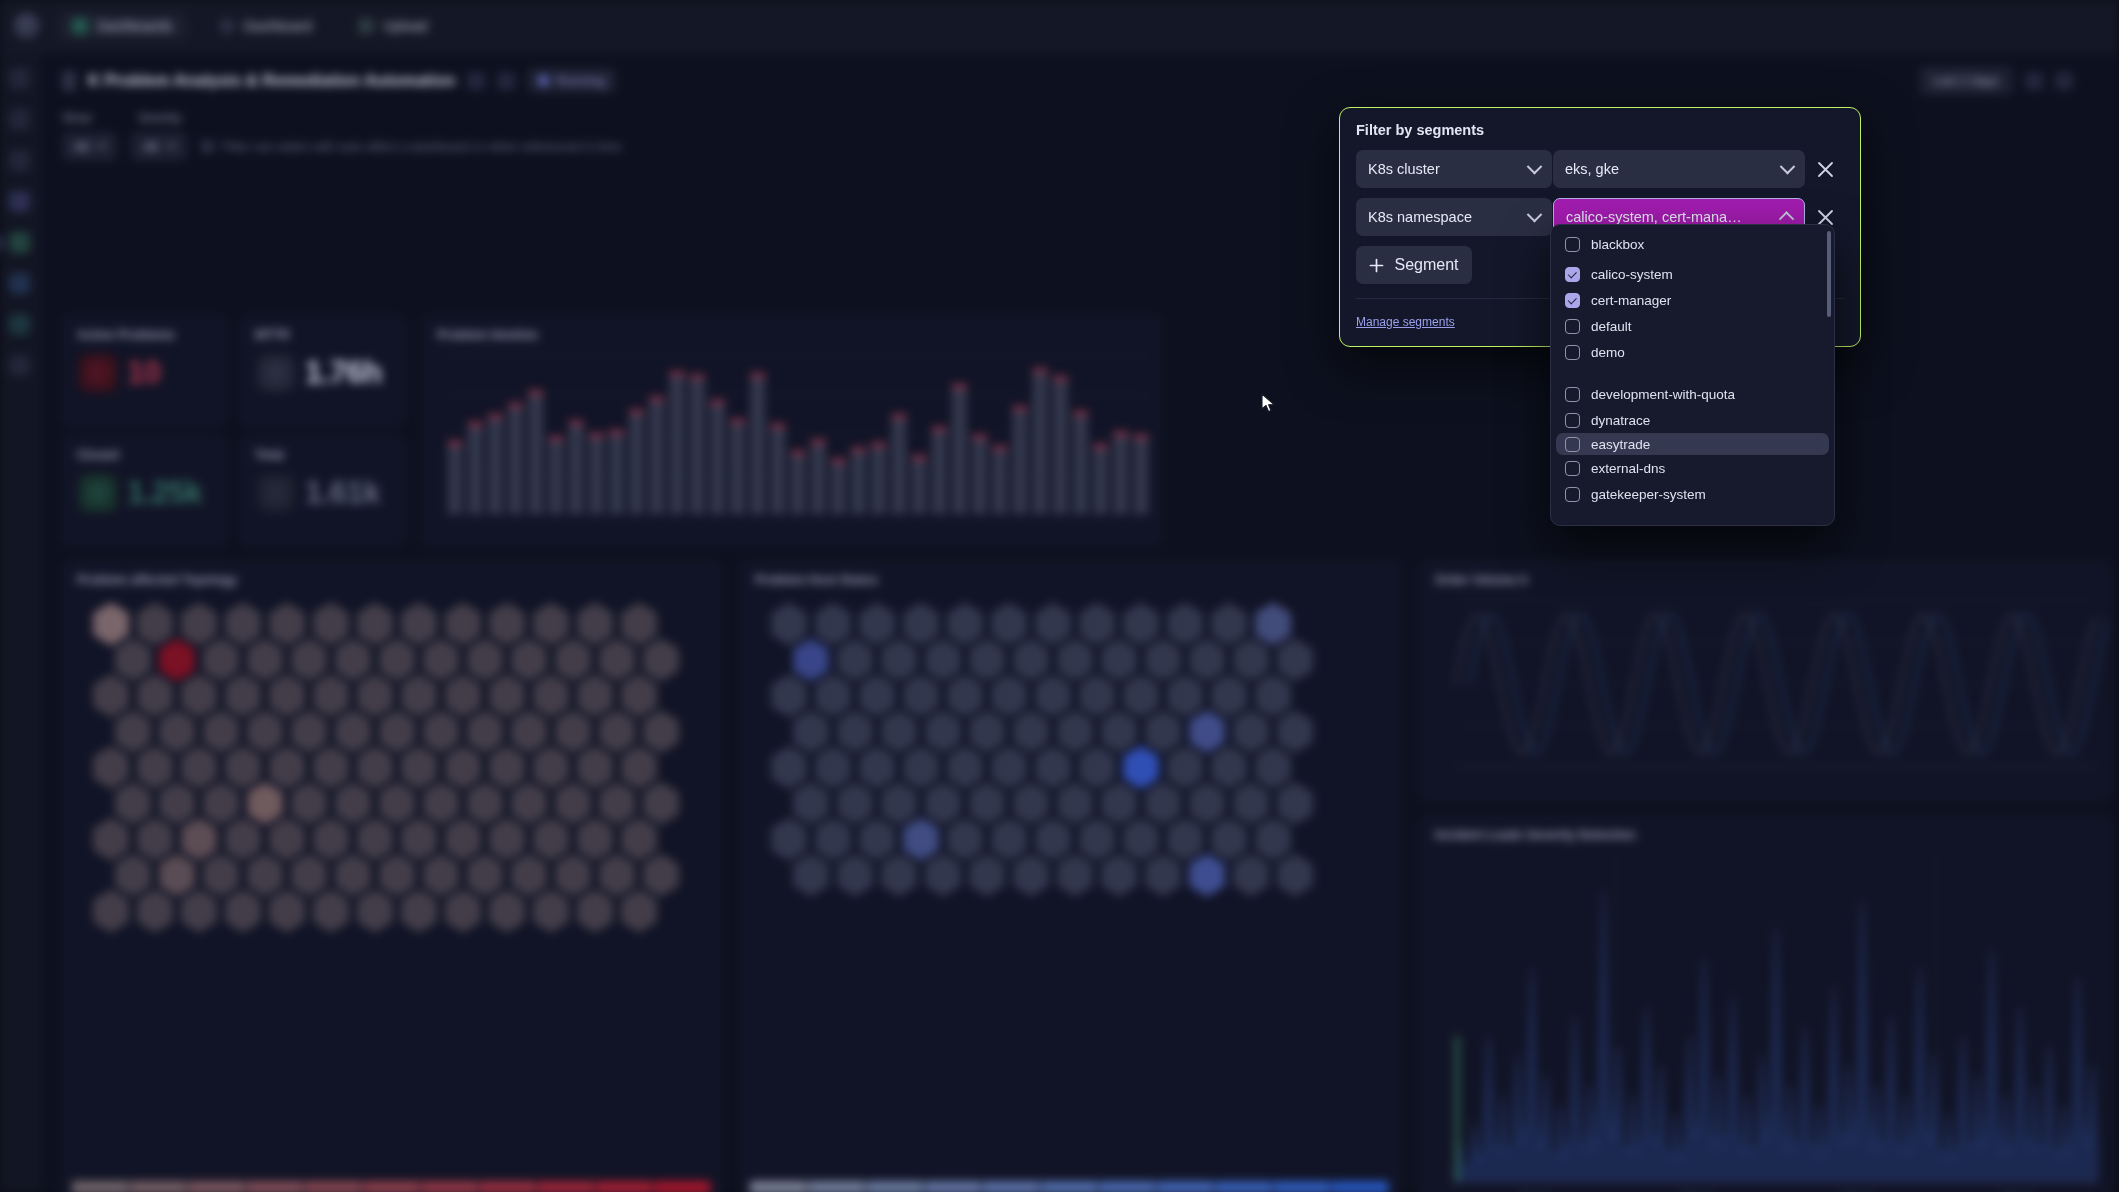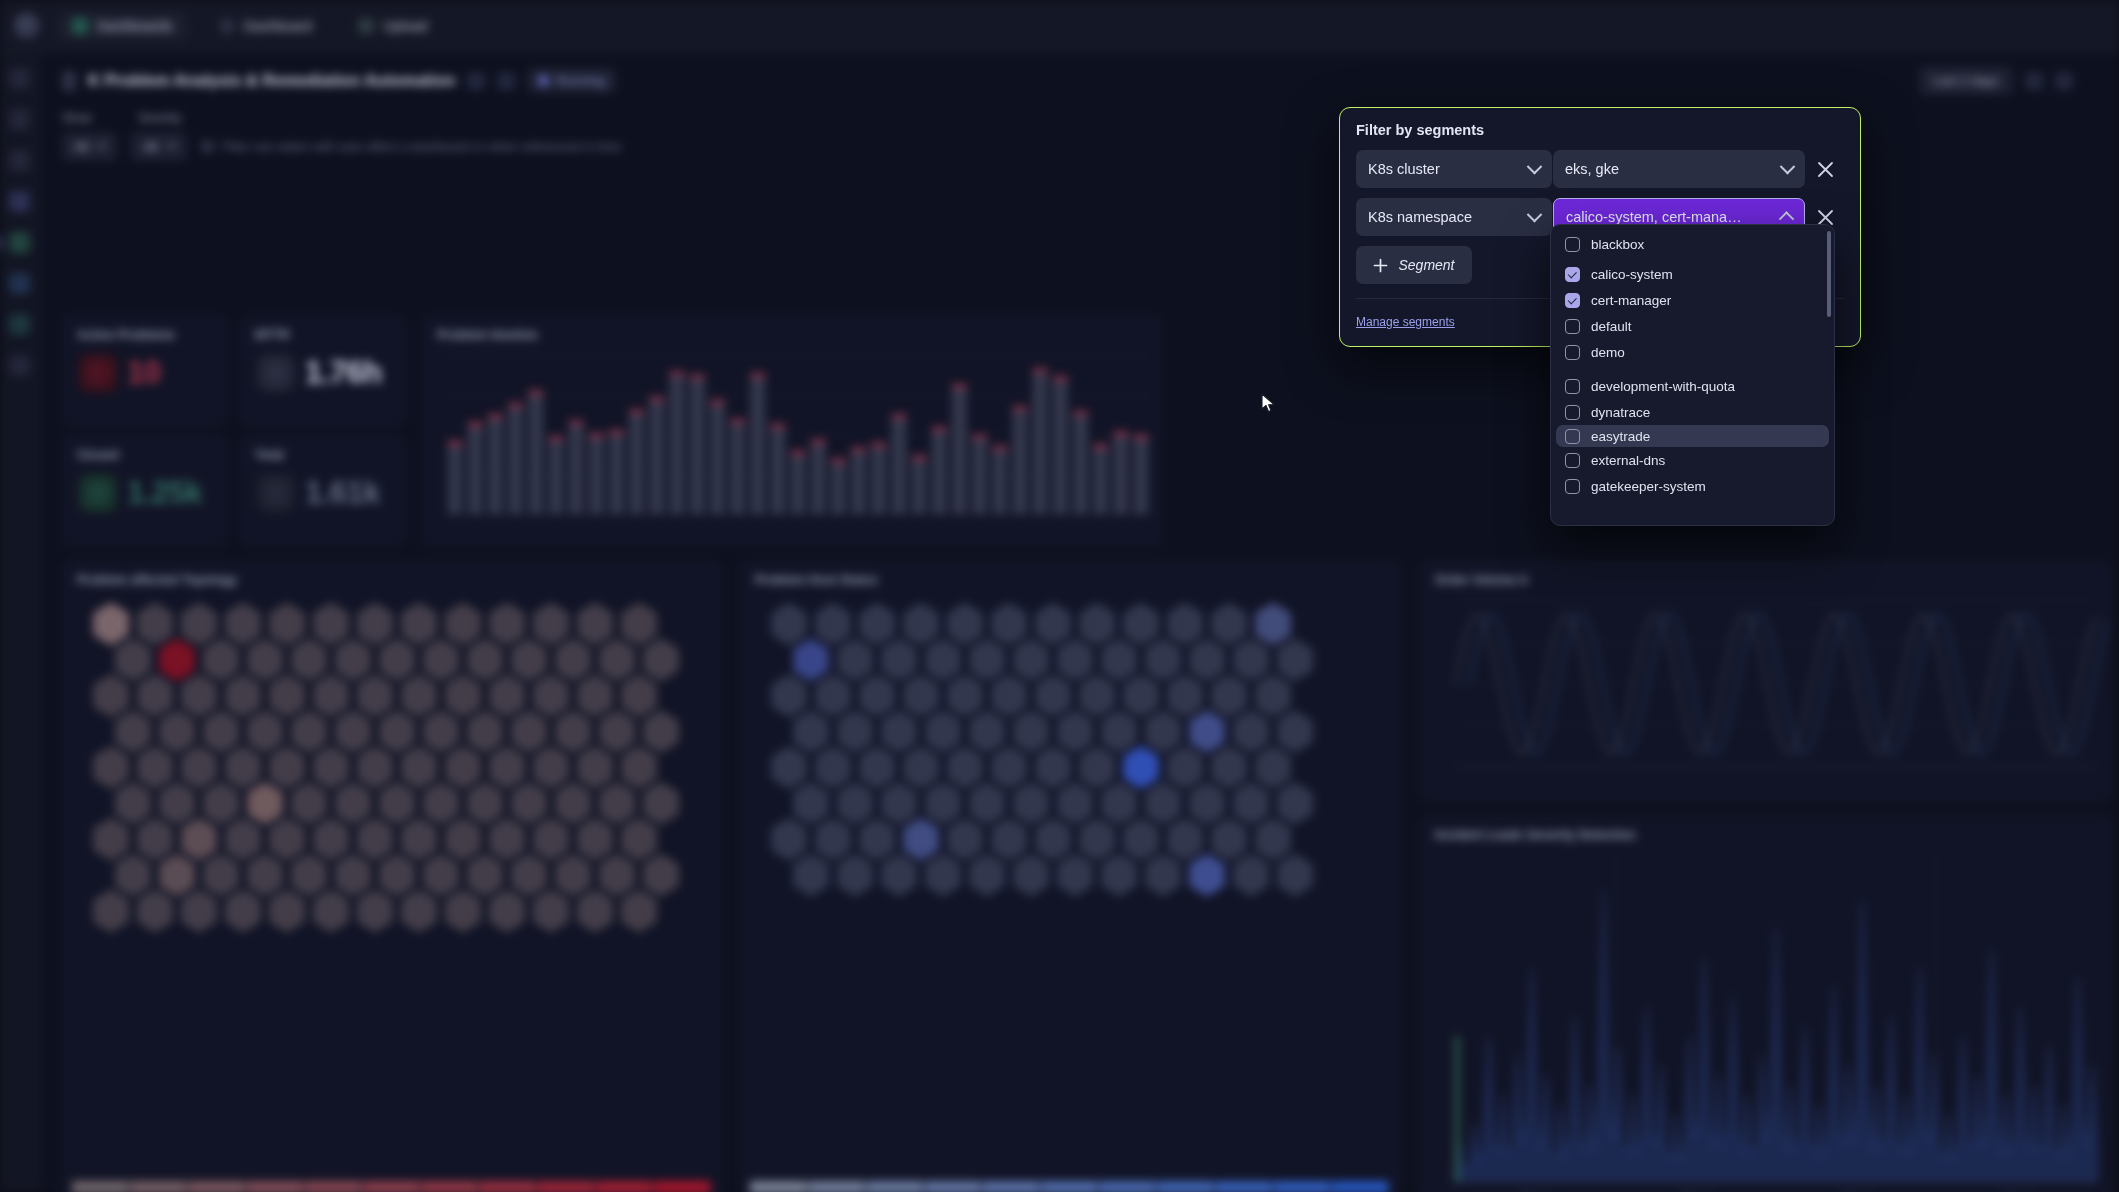--- a/index.html
+++ b/index.html
@@ -87,28 +87,27 @@
     z-index: 30;
   }
   .fp-title { font-size: 14.5px; color: #e3e6f2; font-weight: 600; margin-bottom: 12px; }
   .fp-row { display: flex; align-items: flex-start; gap: 1px; margin-bottom: 10px; }
   .fp-dd {
     background:#2a2e43; border-radius:7px; height:38px; display:flex; align-items:center;
     padding: 0 12px; color:#e6e9f5; font-size:14.5px; gap:8px; cursor:pointer;
   }
   .fp-dd.key { width: 196px; justify-content: space-between; }
   .fp-dd.val { flex: 1; justify-content: space-between; }
-  .fp-dd.val.open { background:#6d28d9; border:1.6px solid #b0b2e4; height:38px; }
+  .fp-dd.val.open { background:#a21caf; border:1.6px solid #b0b2e4; height:38px; }
   .fp-x { width:38px; height:38px; display:flex; align-items:center; justify-content:center;
      color:#cfd3e4; font-size:21px; cursor:pointer; }
   .fp-seg {
     background:#2a2e43; border-radius:7px; height:38px; width:116px; display:flex;
-    align-items:center; justify-content:center; gap:10px; color:#e6e9f5; font-size:14px;
+    align-items:center; justify-content:center; gap:10px; color:#e6e9f5; font-size:16px;
     cursor:pointer;
-    font-style:italic;
   }
   .fp-div { border-top:1px solid #262a3e; margin:14px 0 13px 0; }
   .fp-link { color:#9aa0ec; font-size:12px; text-decoration: underline; cursor:pointer; }
   .chev { width:11px; height:11px; border-right:2px solid #c5c9da; border-bottom:2px solid #c5c9da;
      transform: rotate(45deg) translate(-2px,-2px); }
   .chev.up { transform: rotate(-135deg) translate(-1px,-1px); }
 
   
   #ns-dropdown {
     position:absolute; left:1550px; top:224px; width:285px; height:302px;
@@ -697,21 +696,21 @@
         <span class="dd-label">calico-system</span>
       </div>
       <div class="dd-item" style="height: 26px; margin-bottom: 0px;">
         <span class="cb on"></span>
         <span class="dd-label">cert-manager</span>
       </div>
       <div class="dd-item" style="height: 26px; margin-bottom: 0px;">
         <span class="cb"></span>
         <span class="dd-label">default</span>
       </div>
-      <div class="dd-item" style="height: 26px; margin-bottom: 8px;">
+      <div class="dd-item" style="height: 26px; margin-bottom: 16px;">
         <span class="cb"></span>
         <span class="dd-label">demo</span>
       </div>
       <div class="dd-item" style="height: 26px; margin-bottom: 0px;">
         <span class="cb"></span>
         <span class="dd-label">development-with-quota</span>
       </div>
       <div class="dd-item" style="height: 26px; margin-bottom: 0px;">
         <span class="cb"></span>
         <span class="dd-label">dynatrace</span>

